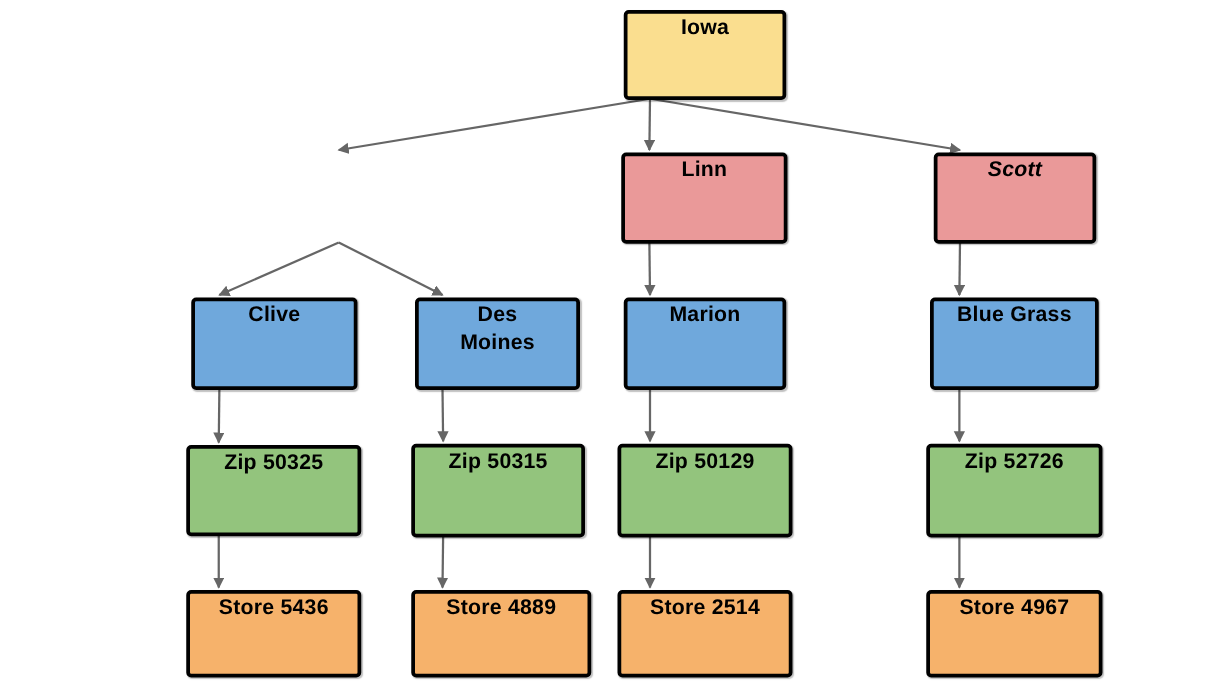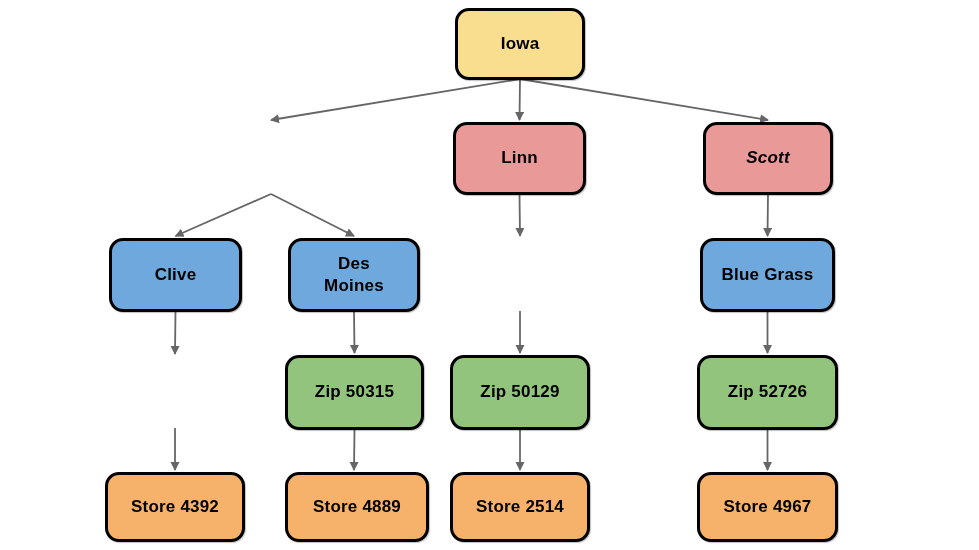--- a/index.html
+++ b/index.html
@@ -19,25 +19,25 @@
     position: absolute;
     left: 0; top: 0;
     width: 979px;
     height: 550px;
     pointer-events: none;
   }
   .node {
     position: absolute;
     box-sizing: border-box;
     border: 3px solid var(--border, #000);
-    border-radius: 14px;
+    border-radius: 4px;
     display: flex;
-    align-items: center;
     justify-content: center;
     box-shadow: 1px 1px 1px rgba(0,0,0,0.25);
+    margin-left: 44px;
   }
   .node .label {
     font-size: 17px;
     font-weight: 700;
     color: #000000;
     text-align: center;
     white-space: pre-line;
     line-height: 1.3;
     letter-spacing: 0.2px;
   }
@@ -88,36 +88,42 @@
       <span class="label">Scott</span>
     </div>
 
   <div class="node level-city" style="left:288px; top:238px; width:132px; height:74px;">
       <span class="label">Des
 Moines</span>
     </div>
   <div class="node level-city" style="left:109px; top:238px; width:133px; height:74px;">
       <span class="label">Clive</span>
     </div>
+  <div class="node level-city" style="left:455px; top:238px; width:130px; height:74px;">
+      <span class="label">Marion</span>
+    </div>
   <div class="node level-city" style="left:700px; top:238px; width:135px; height:74px;">
       <span class="label">Blue Grass</span>
     </div>
 
+  <div class="node level-zip" style="left:105px; top:356px; width:140px; height:73px;">
+      <span class="label">Zip 50325</span>
+    </div>
   <div class="node level-zip" style="left:285px; top:355px; width:139px; height:75px;">
       <span class="label">Zip 50315</span>
     </div>
   <div class="node level-zip" style="left:450px; top:355px; width:140px; height:75px;">
       <span class="label">Zip 50129</span>
     </div>
   <div class="node level-zip" style="left:697px; top:355px; width:141px; height:75px;">
       <span class="label">Zip 52726</span>
     </div>
 
   <div class="node level-store" style="left:105px; top:472px; width:140px; height:70px;">
-      <span class="label">Store 4392</span>
+      <span class="label">Store 5436</span>
     </div>
   <div class="node level-store" style="left:285px; top:472px; width:144px; height:70px;">
       <span class="label">Store 4889</span>
     </div>
   <div class="node level-store" style="left:450px; top:472px; width:140px; height:70px;">
       <span class="label">Store 2514</span>
     </div>
   <div class="node level-store" style="left:697px; top:472px; width:141px; height:70px;">
       <span class="label">Store 4967</span>
     </div>

